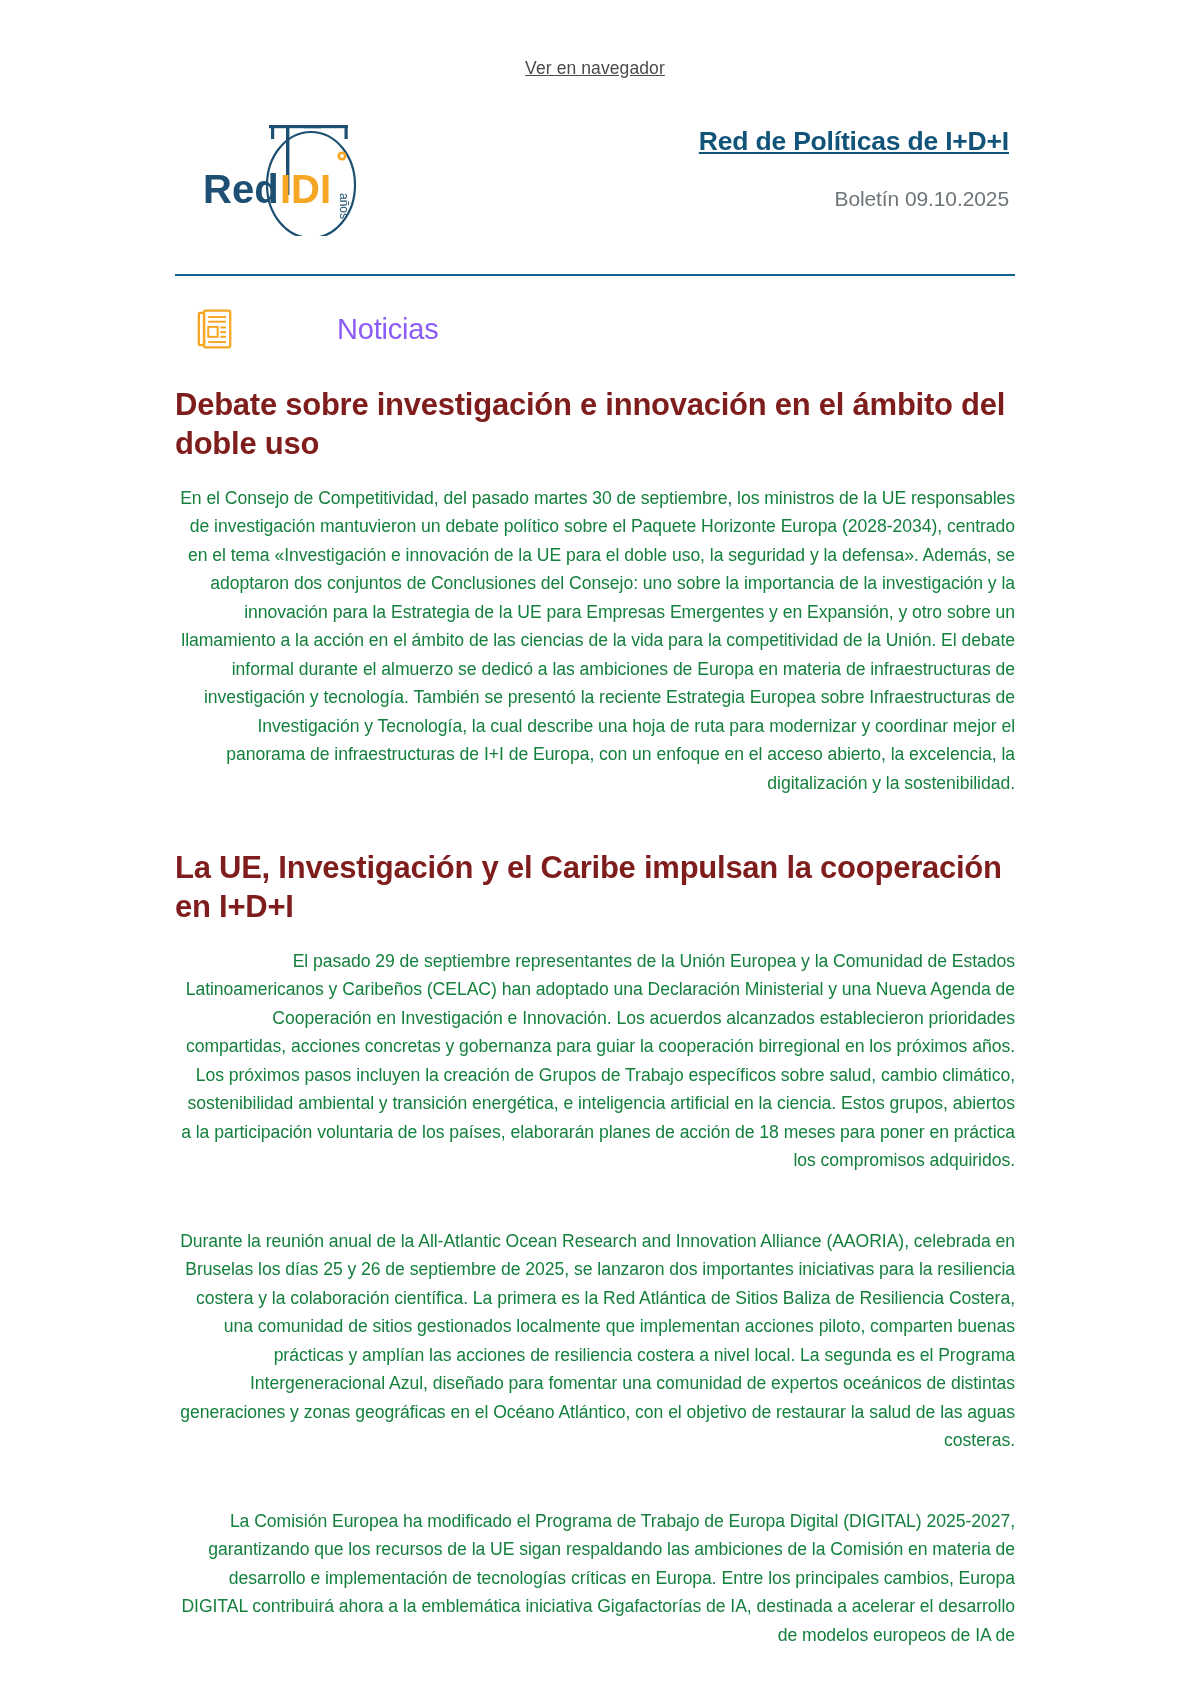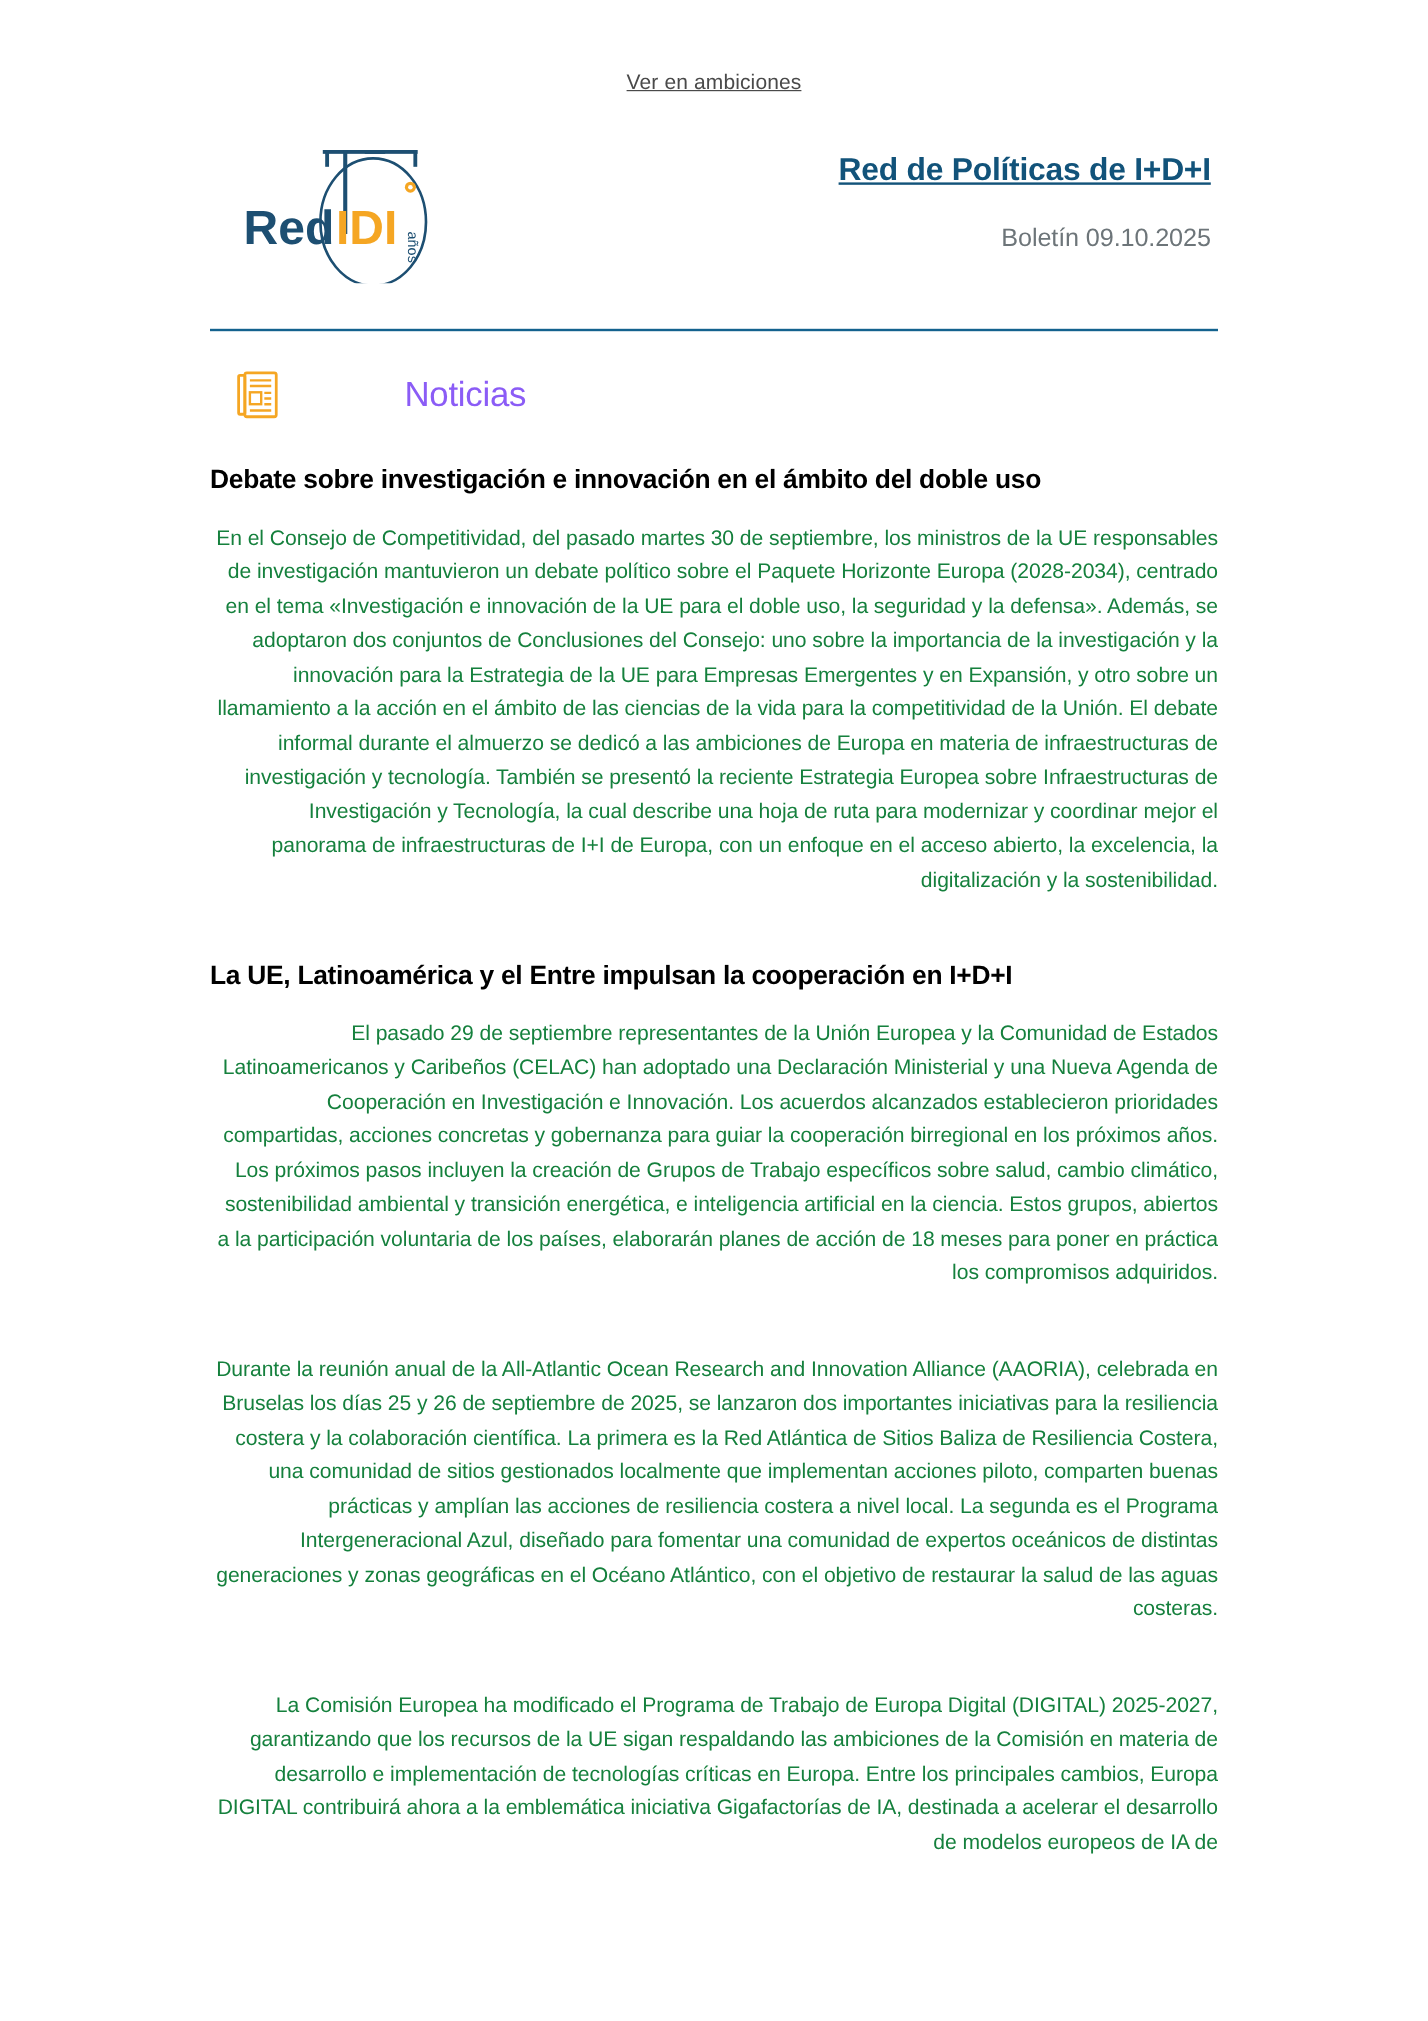--- a/index.html
+++ b/index.html
@@ -103,43 +103,43 @@
 
   
   .articles {
     width: 840px;
     margin: 0 auto;
     padding-top: 34px;
   }
   .article { margin-bottom: 0; }
 
   .article-title {
-    font-size: 22px;
+    font-size: 31px;
     font-weight: 700;
-    color: #000000;
+    color: #7f1d1d;
     letter-spacing: -0.25px;
     line-height: 1.25;
     margin-bottom: 20px;
   }
   .article-body {
     font-size: 17.6px;
     line-height: 1.62;
     color: #15803d;
     letter-spacing: -0.05px;
     text-align: right;
   }
   .spacer-between { height: 52px; }
 </style>
 </head>
 <body>
 
 <div class="page">
 
   <div class="preheader">
-    <a href="#">Ver en ambiciones</a>
+    <a href="#">Ver en navegador</a>
   </div>
 
   <div class="header">
 
     <div class="logo-wrap">
       <svg class="logo-svg" width="210" height="135" viewBox="0 0 210 135">
 
         <ellipse cx="128" cy="84" rx="44" ry="53" fill="none" stroke="#1d4f72" stroke-width="2.2"></ellipse>
 
         <rect x="86" y="24" width="52" height="3.2" fill="#1d4f72"></rect>
@@ -184,21 +184,21 @@
 
   <div class="articles">
 
     <div class="article">
       <div class="article-title">Debate sobre investigación e innovación en el ámbito del doble uso</div>
       <div class="article-body">En el Consejo de Competitividad, del pasado martes 30 de septiembre, los ministros de la UE responsables de investigación mantuvieron un debate político sobre el Paquete Horizonte Europa (2028-2034), centrado en el tema «Investigación e innovación de la UE para el doble uso, la seguridad y la defensa». Además, se adoptaron dos conjuntos de Conclusiones del Consejo: uno sobre la importancia de la investigación y la innovación para la Estrategia de la UE para Empresas Emergentes y en Expansión, y otro sobre un llamamiento a la acción en el ámbito de las ciencias de la vida para la competitividad de la Unión. El debate informal durante el almuerzo se dedicó a las ambiciones de Europa en materia de infraestructuras de investigación y tecnología. También se presentó la reciente Estrategia Europea sobre Infraestructuras de Investigación y Tecnología, la cual describe una hoja de ruta para modernizar y coordinar mejor el panorama de infraestructuras de I+I de Europa, con un enfoque en el acceso abierto, la excelencia, la digitalización y la sostenibilidad.</div>
     </div>
     <div class="spacer-between"></div>
 
     <div class="article">
-      <div class="article-title">La UE, Latinoamérica y el Entre impulsan la cooperación en I+D+I</div>
+      <div class="article-title">La UE, Investigación y el Caribe impulsan la cooperación en I+D+I</div>
       <div class="article-body">El pasado 29 de septiembre representantes de la Unión Europea y la Comunidad de Estados Latinoamericanos y Caribeños (CELAC) han adoptado una Declaración Ministerial y una Nueva Agenda de Cooperación en Investigación e Innovación. Los acuerdos alcanzados establecieron prioridades compartidas, acciones concretas y gobernanza para guiar la cooperación birregional en los próximos años. Los próximos pasos incluyen la creación de Grupos de Trabajo específicos sobre salud, cambio climático, sostenibilidad ambiental y transición energética, e inteligencia artificial en la ciencia. Estos grupos, abiertos a la participación voluntaria de los países, elaborarán planes de acción de 18 meses para poner en práctica los compromisos adquiridos.</div>
     </div>
     <div class="spacer-between"></div>
 
     <div class="article">
       <div class="article-body">Durante la reunión anual de la All-Atlantic Ocean Research and Innovation Alliance (AAORIA), celebrada en Bruselas los días 25 y 26 de septiembre de 2025, se lanzaron dos importantes iniciativas para la resiliencia costera y la colaboración científica. La primera es la Red Atlántica de Sitios Baliza de Resiliencia Costera, una comunidad de sitios gestionados localmente que implementan acciones piloto, comparten buenas prácticas y amplían las acciones de resiliencia costera a nivel local. La segunda es el Programa Intergeneracional Azul, diseñado para fomentar una comunidad de expertos oceánicos de distintas generaciones y zonas geográficas en el Océano Atlántico, con el objetivo de restaurar la salud de las aguas costeras.</div>
     </div>
     <div class="spacer-between"></div>
 
     <div class="article">

